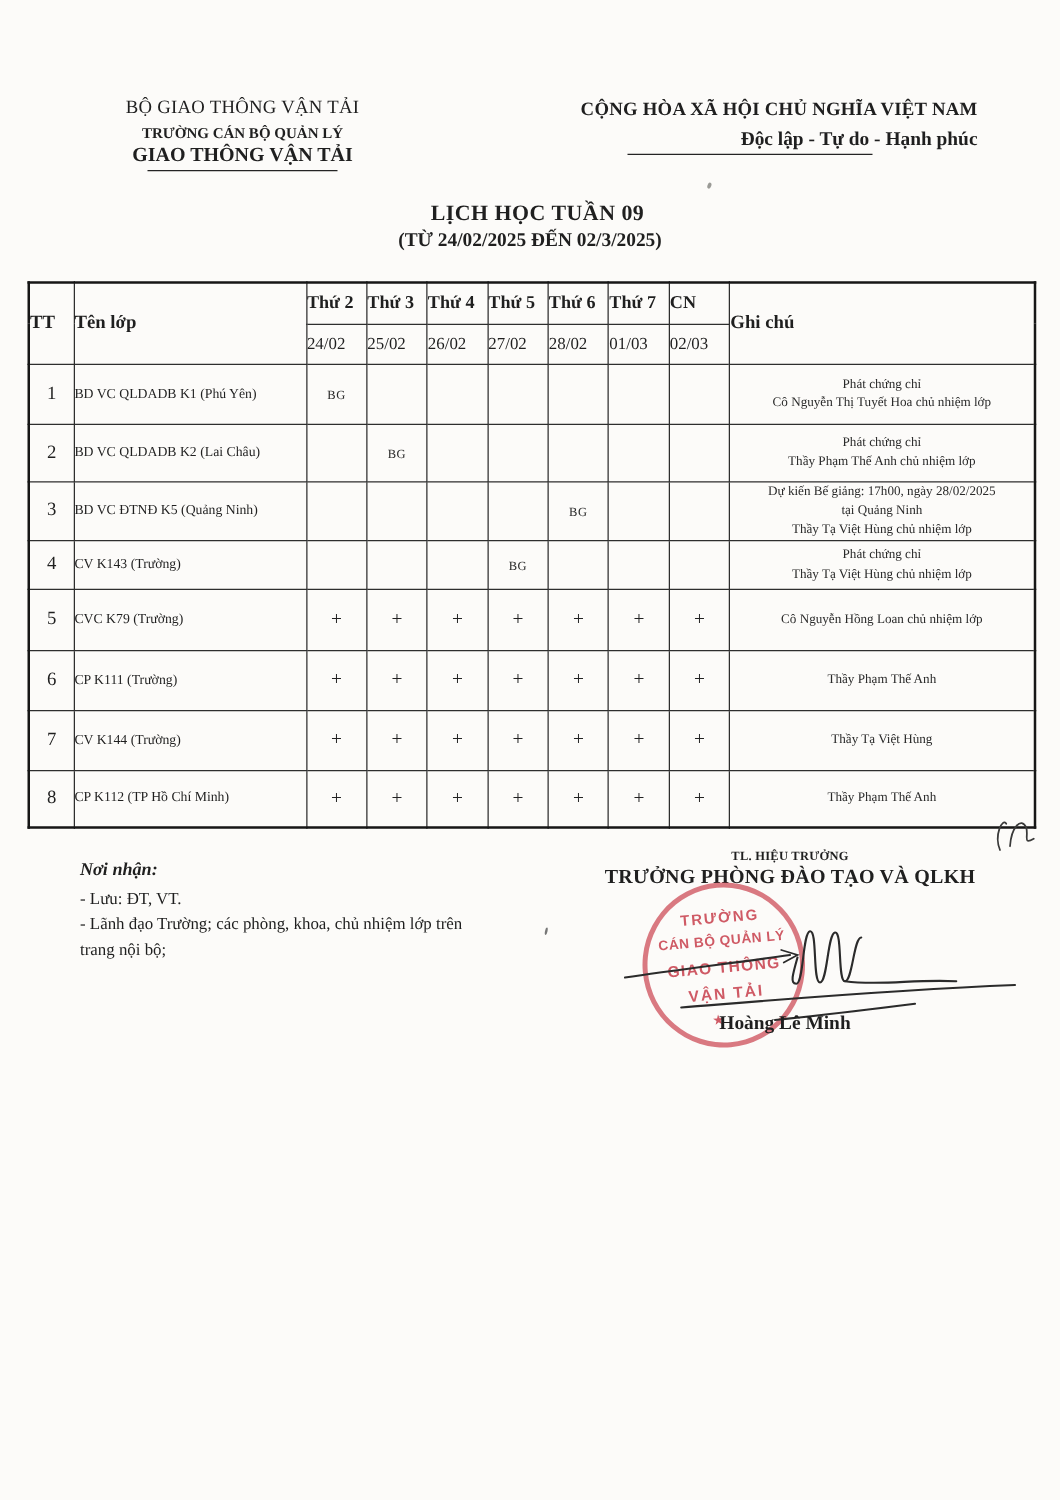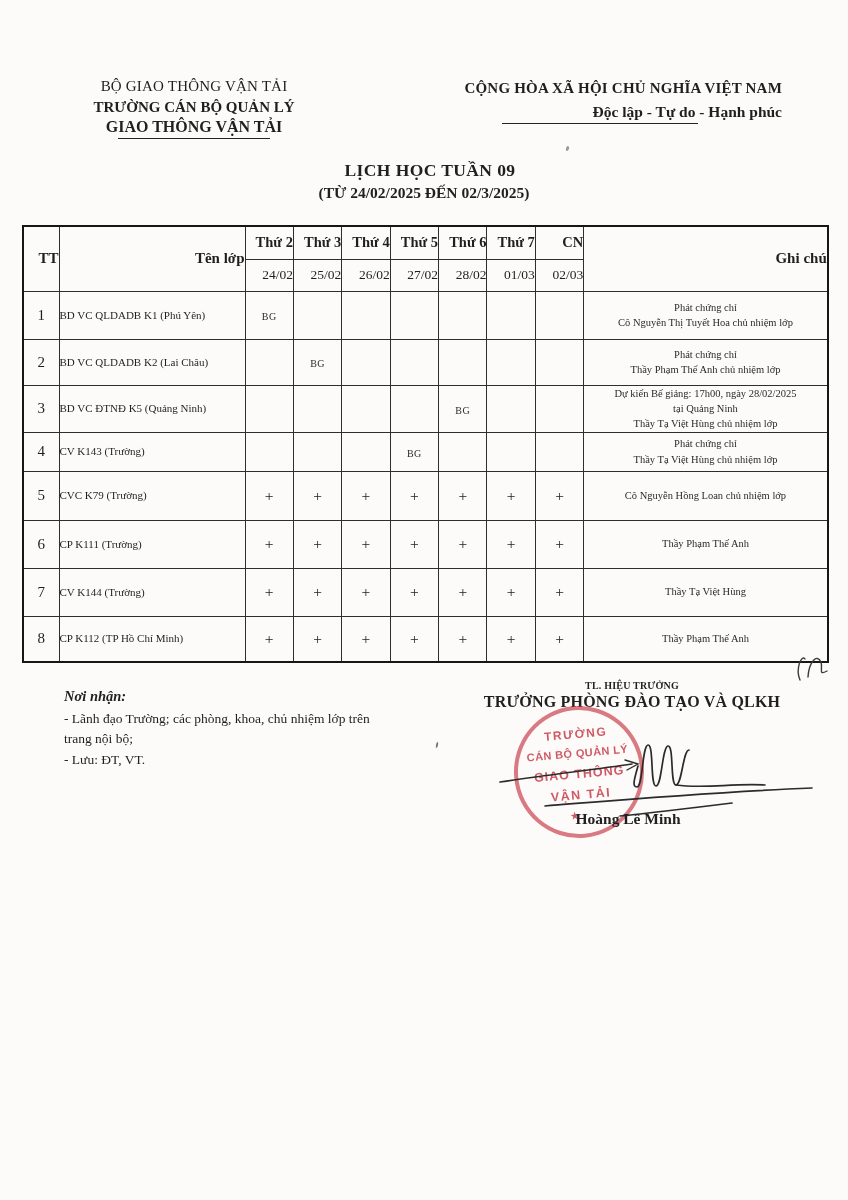--- a/index.html
+++ b/index.html
@@ -10,41 +10,41 @@
     height: 1200px;
     background: #fcfbf9;
     font-family: "Liberation Serif", serif;
     color: #1f1f1f;
     overflow: hidden;
   }
 
   
   .org-block { position: absolute; left: 68px; top: 78px; width: 252px; text-align: center; }
   .org-line1 { font-size: 15px; letter-spacing: .2px; }
-  .org-line2 { font-size: 15px; font-weight: bold; margin-top: 4px; }
+  .org-line2 { font-size: 12px; font-weight: bold; margin-top: 4px; }
   .org-line3 { font-size: 16px; font-weight: bold; margin-top: 2px; }
   .org-underline { width: 152px; border-bottom: 1.6px solid #242424; margin: 2px auto 0; }
 
   .motto-block { position: absolute; left: 418px; top: 80px; width: 364px; text-align: right; }
   .motto-line1 { font-size: 15px; font-weight: bold; letter-spacing: .2px; }
   .motto-line2 { font-size: 15.5px; font-weight: bold; margin-top: 6px; }
   .motto-underline { width: 196px; border-bottom: 1.6px solid #242424; margin: 2px auto 0; }
 
   .title-block { position: absolute; left: 0; top: 160px; width: 848px; text-align: center; }
   .doc-title { font-size: 17.5px; font-weight: bold; letter-spacing: .4px; padding-left: 12px; }
   .doc-subtitle { font-size: 15.5px; font-weight: bold; margin-top: 3px; }
 
   
   table.schedule {
     position: absolute; left: 22px; top: 225px; width: 805px;
     border-collapse: collapse; table-layout: fixed;
     border: 2.5px solid #161616;
   }
   .schedule th, .schedule td { border: 1px solid #2e2e2e; padding: 0; }
-  .schedule thead th { font-weight: bold; font-size: 14.5px; text-align: right; }
+  .schedule thead th { font-weight: bold; font-size: 14.5px; text-align: left; }
   .schedule thead tr.hrow1 th { height: 33px; }
   .schedule thead tr.hrow2 th { height: 32px; font-weight: normal; font-size: 13.5px; }
   .schedule th.th-tt, .schedule th.th-class, .schedule th.th-note { font-size: 15px; }
   .cell-tt { text-align: center; font-size: 15px; }
   .cell-class { text-align: left; padding: 2px 2px 2px 4px; font-size: 11px; line-height: 1.35; }
   .cell-day { text-align: center; }
   .bg-mark { font-size: 10px; letter-spacing: .5px; color: #2a2a2a; }
   .plus-mark { font-size: 15.5px; color: #222; }
   .cell-note { text-align: center; font-size: 10.5px; line-height: 1.45; padding: 1px 8px; color: #2a2a2a; }
 
@@ -260,22 +260,22 @@
   </table>
 
   <svg class="paraph-svg" viewBox="0 0 42 34">
     <path d="M8,30 C3,18 10,4 13,9" stroke="#3a3a3a" stroke-width="1.4" fill="none" stroke-linecap="round"></path>
     <path d="M16,27 C17,12 25,3 29,12 C31,19 26,26 35,21" stroke="#3a3a3a" stroke-width="1.4" fill="none" stroke-linecap="round"></path>
   </svg>
 
   <div class="recipients">
     <div class="recipients-title">Nơi nhận:</div>
     <div id="recipients-list">
+        <div class="recipient-line">- Lưu: ĐT, VT.</div>
         <div class="recipient-line">- Lãnh đạo Trường; các phòng, khoa, chủ nhiệm lớp trên trang nội bộ;</div>
-        <div class="recipient-line">- Lưu: ĐT, VT.</div>
       </div>
   </div>
 
   <div class="sign-block">
     <div class="sign-title1">TL. HIỆU TRƯỞNG</div>
     <div class="sign-title2">TRƯỞNG PHÒNG ĐÀO TẠO VÀ QLKH</div>
   </div>
 
   <div class="stamp">
     <div class="stamp-ring"></div>

